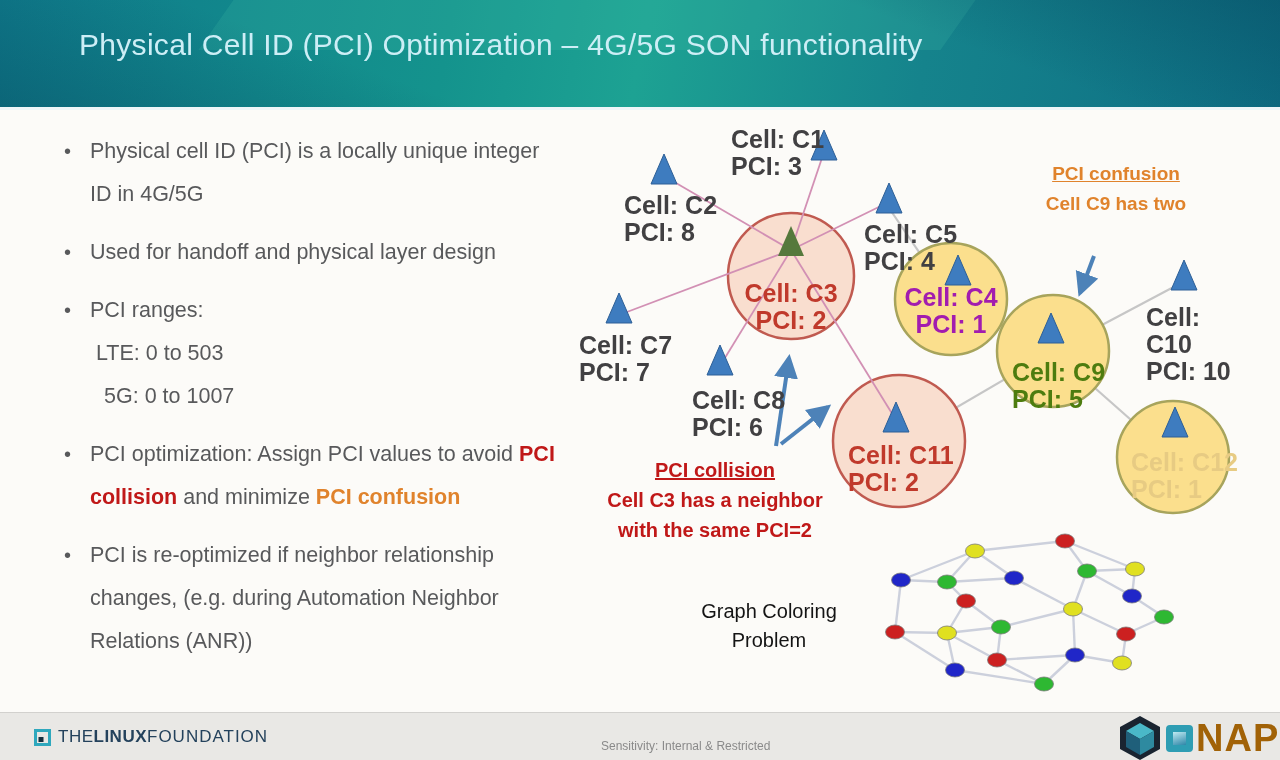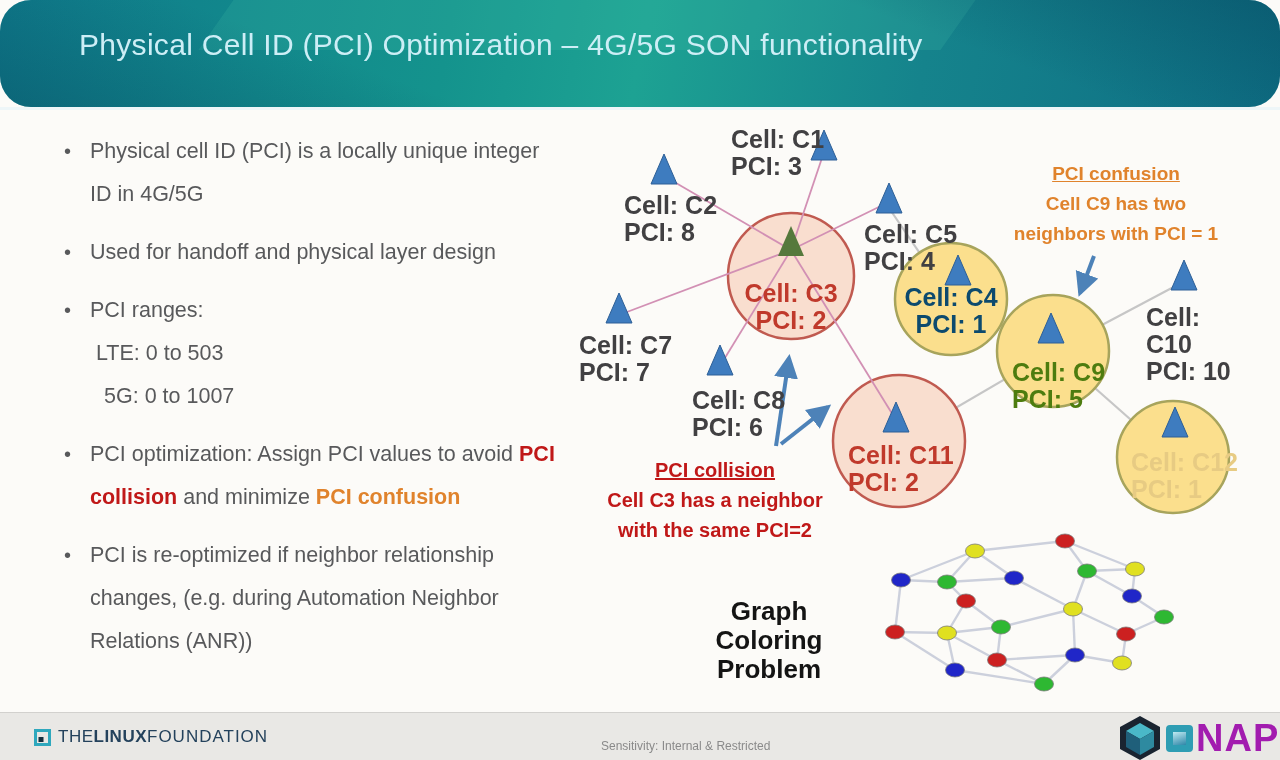--- a/index.html
+++ b/index.html
@@ -3,21 +3,21 @@
 <meta charset="utf-8">
 <style>
   * { margin:0; padding:0; box-sizing:border-box; }
   html,body { width:1280px; height:760px; overflow:hidden; background:#fff;
               font-family:"Liberation Sans", sans-serif; }
   .slide { position:relative; width:1280px; height:760px; background:#fcfbf8; overflow:hidden; }
 
   
   .header { position:absolute; left:0; top:0; width:1280px; height:107px;
             background:linear-gradient(100deg,#0f7a8b 0%,#14938d 35%,#1da293 50%,#15838c 72%,#0e6e84 100%);
-            overflow:hidden;border-radius:31px; }
+            overflow:hidden; }
   .hdr-poly1 { position:absolute; left:0; top:0; width:100%; height:100%;
                background:linear-gradient(200deg, rgba(6,70,92,.45) 0%, rgba(6,70,92,0) 28%); }
   .hdr-poly2 { position:absolute; left:0; top:0; width:100%; height:100%;
                background:linear-gradient(20deg, rgba(6,70,92,.40) 0%, rgba(6,70,92,0) 30%); }
   .hdr-poly3 { position:absolute; left:18%; top:-40px; width:58%; height:90px;
                background:rgba(74,200,170,.18); transform:skewX(-35deg); }
   .title { position:absolute; left:79px; top:28px; font-size:30px; font-weight:400;
            color:#cdeef6; letter-spacing:.3px; }
   .hdr-rule { position:absolute; left:0; top:107px; width:1280px; height:3px; background:#eef6f8; }
 
@@ -29,46 +29,46 @@
   .sub-line { padding-left:6px; }
   .sub-line2 { padding-left:14px; }
   .collision-strong { color:#c01818; font-weight:bold; }
   .confusion-strong { color:#e0832c; font-weight:bold; }
 
   
   svg.diagram { position:absolute; left:0; top:0; width:1280px; height:760px; pointer-events:none; }
   .dlabel { position:absolute; font-size:25px; font-weight:bold; color:#414042; line-height:27px; }
   .dlabel.center { text-align:center; }
   .red-label { color:#c0392b; }
-  .gold-label { color:#0c4a6e; }
+  .gold-label { color:#a21caf; }
   .pale-gold-label { color:#e7cb83; }
   .black-label { color:#4d7c0f; }
   .ann { position:absolute; text-align:center; font-weight:bold; font-size:19px; line-height:30px; }
   .ann-confusion { color:#e0832c; }
   .ann-collision { color:#c01818; font-size:20px; }
   .ann .ann-title { text-decoration:underline; }
   .gc-label { position:absolute; left:688px; top:597px; width:162px; text-align:center;
-              font-size:26px; font-weight:bold; color:#141414; line-height:29px; }
+              font-size:20px; font-weight:normal; color:#141414; line-height:29px; }
   #gc-svg { position:absolute; left:858px; top:531px; width:325px; height:172px; }
 
   
   .footer { position:absolute; left:0; top:712px; width:1280px; height:48px;
             background:#e9e8e5; border-top:1px solid #d2d1ce; }
   .lf-logo { position:absolute; left:34px; top:14px; display:flex; align-items:center; gap:7px; }
   .lf-text { font-size:17px; color:#24425c; letter-spacing:.5px; }
   .lf-the { font-weight:400; }
   .lf-linux { font-weight:700; }
   .lf-foundation { font-weight:300; letter-spacing:1px; }
   .sensitivity { position:absolute; left:601px; top:26px; font-size:12px; color:#8a8a8a; }
   .onap { position:absolute; left:1118px; top:2px; width:175px; height:46px;
           display:flex; align-items:center; }
   .onap-text { display:flex; align-items:center; margin-left:4px; }
   .onap-o { display:inline-block; width:27px; height:27px; border:7px solid #2e9db3;
             border-radius:4px; background:linear-gradient(160deg,#bfeaf2,#2e86a8); margin-right:3px; }
-  .onap-nap { font-size:38px; font-weight:700; color:#a21caf; letter-spacing:1px; line-height:40px; }
+  .onap-nap { font-size:38px; font-weight:700; color:#a16207; letter-spacing:1px; line-height:40px; }
 </style>
 </head>
 <body>
 
 <div class="slide">
 
   <div class="header">
     <div class="hdr-poly3"></div>
     <div class="hdr-poly1"></div>
     <div class="hdr-poly2"></div>
@@ -191,21 +191,20 @@
     <div>PCI: 1</div>
   </div>
   <div class="dlabel pale-gold-label" style="left:1131px;top:449px;">
     <div>Cell: C12</div>
     <div>PCI: 1</div>
   </div>
 
   <div class="ann ann-confusion" style="left:1000px;top:159px;width:232px;">
     <div class="ann-title">PCI confusion</div>
     <div>Cell C9 has two</div>
-    <div>neighbors with PCI = 1</div>
   </div>
   <div class="ann ann-collision" style="left:594px;top:455px;width:242px;">
     <div class="ann-title">PCI collision</div>
     <div>Cell C3 has a neighbor</div>
     <div>with the same PCI=2</div>
   </div>
 
   <div class="gc-label">
     <div>Graph Coloring</div>
     <div>Problem</div>

